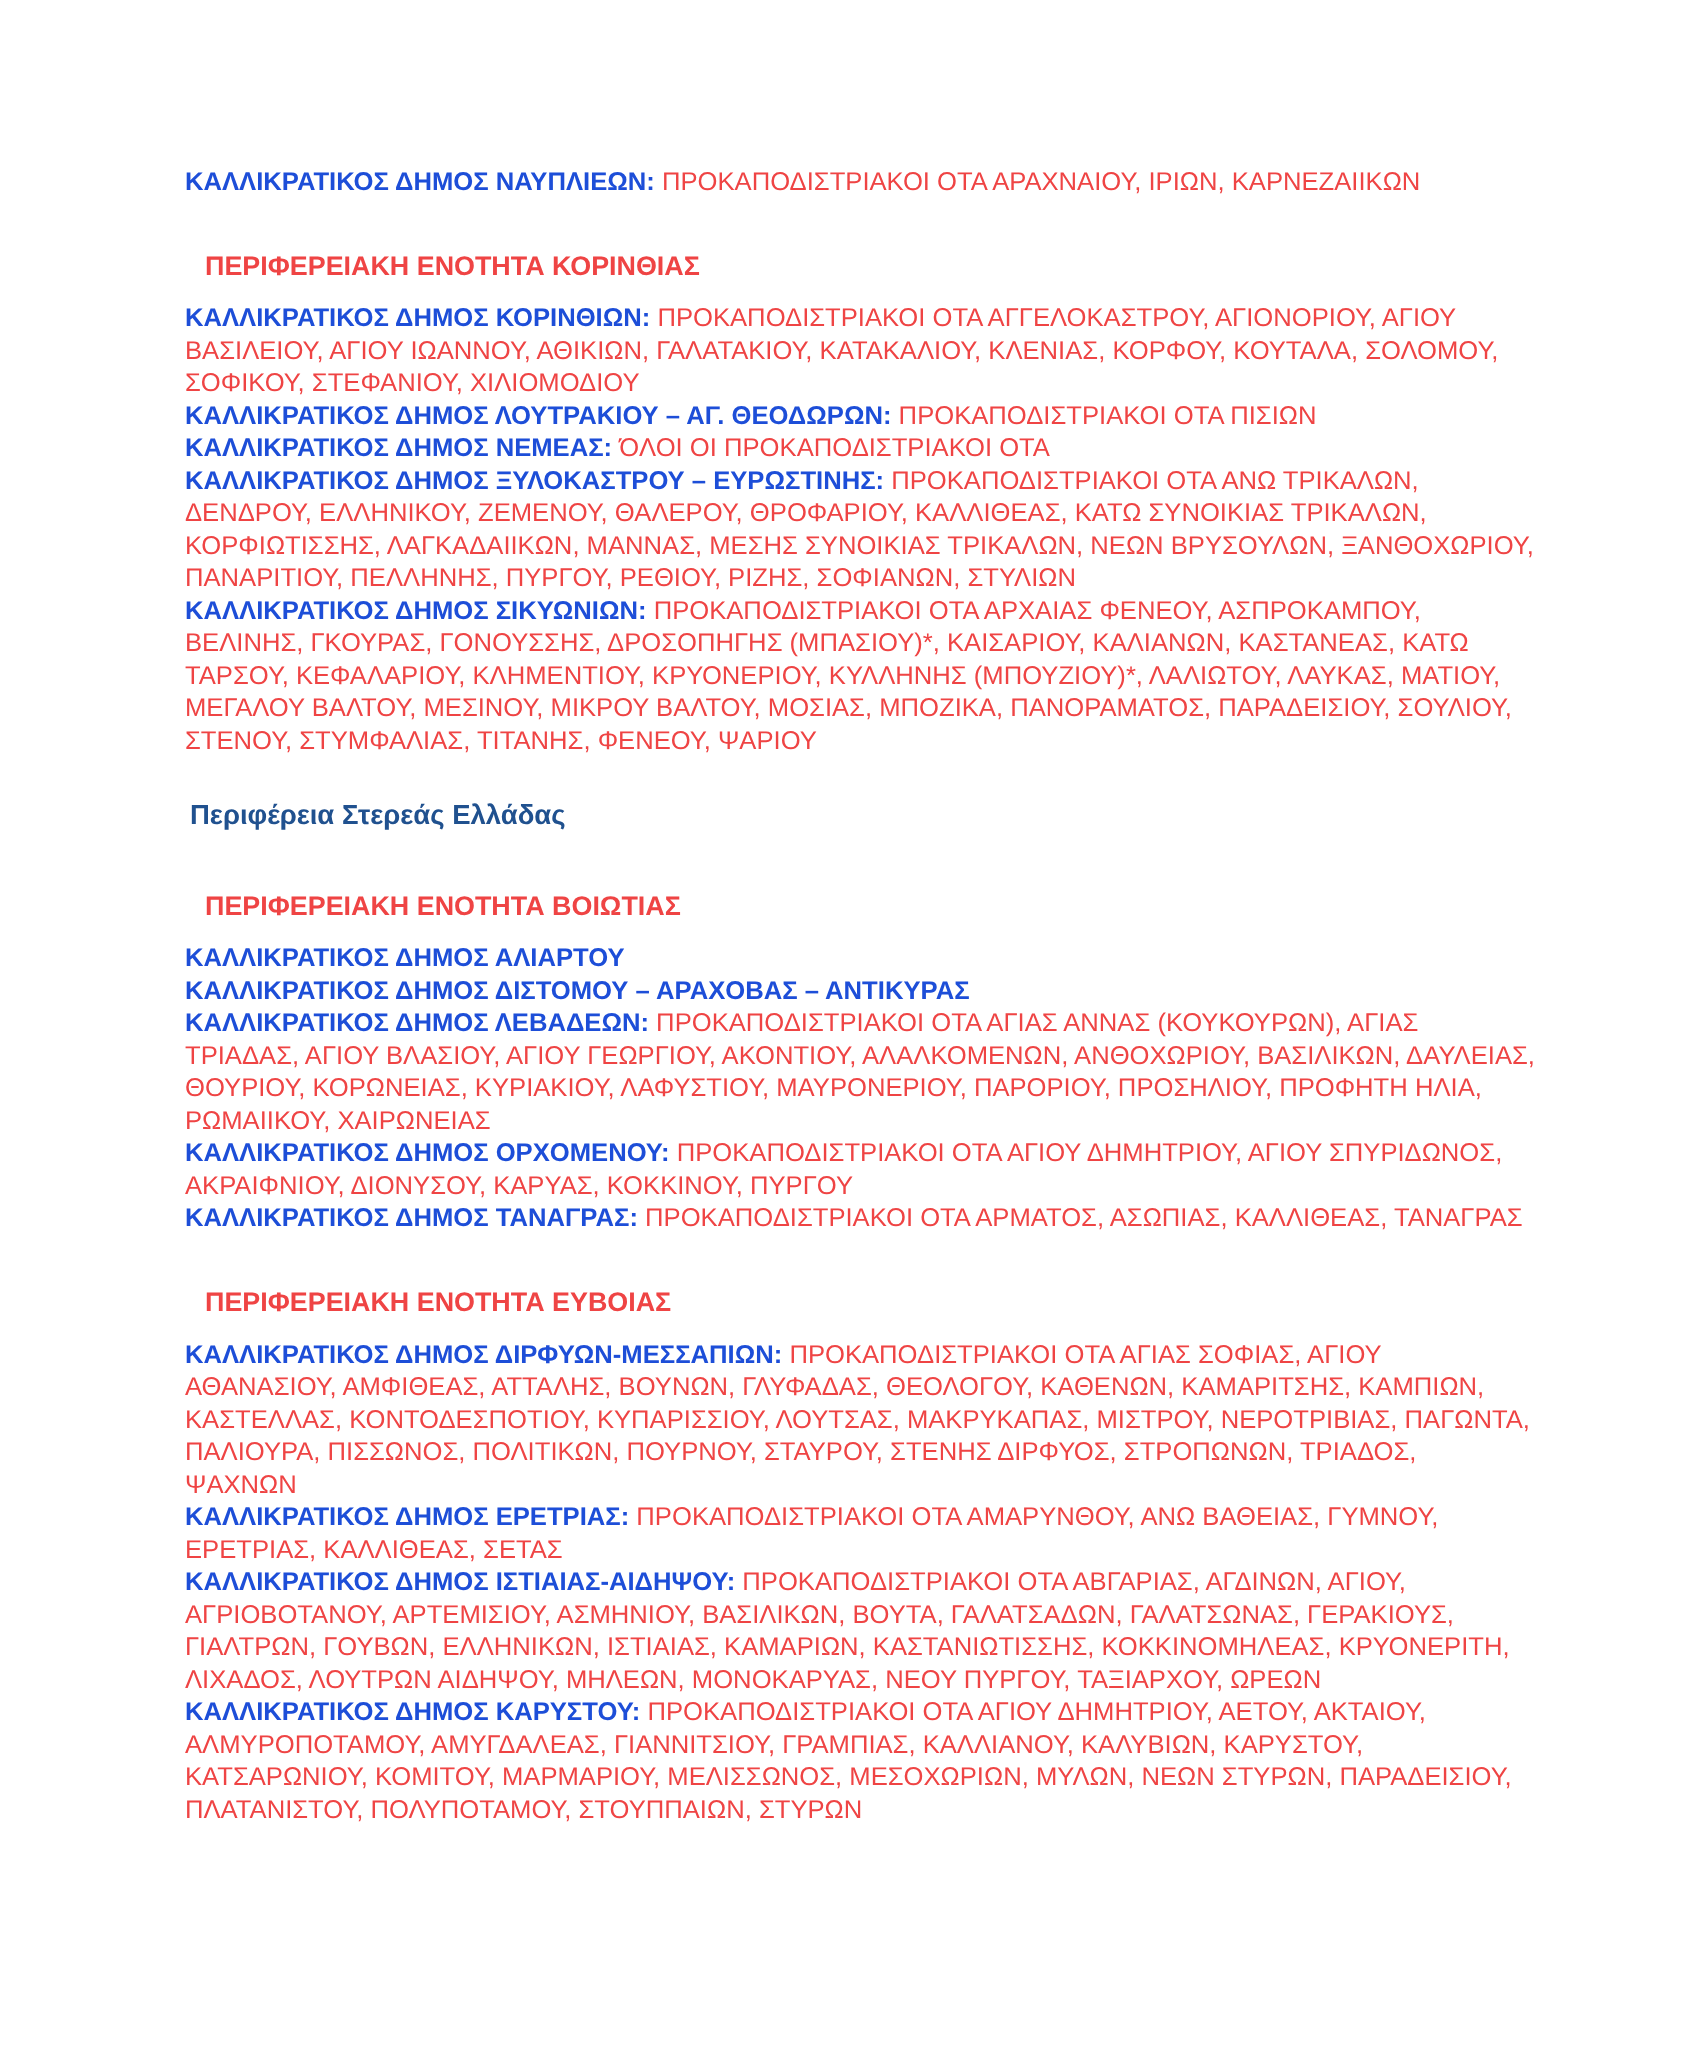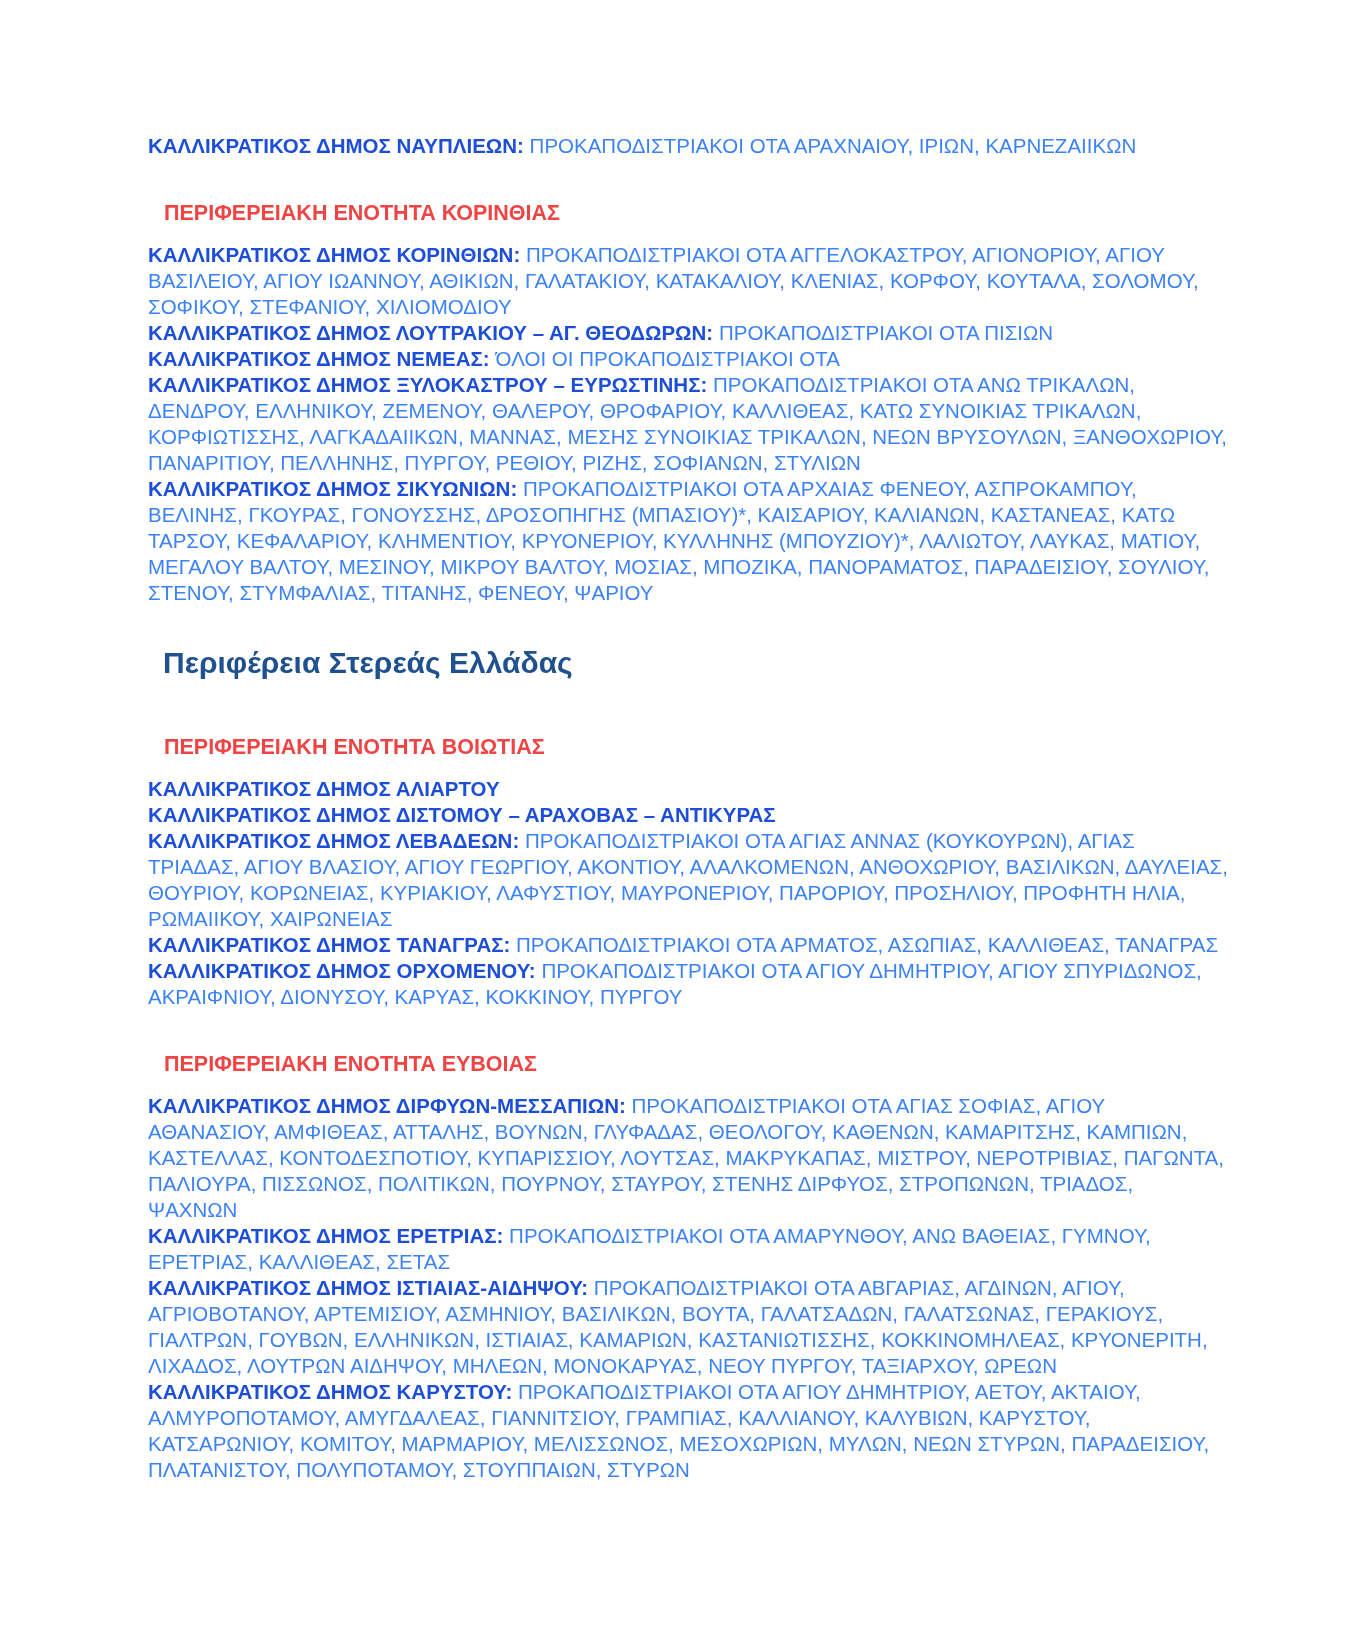--- a/index.html
+++ b/index.html
@@ -4,30 +4,30 @@
 <style>
   html, body { margin: 0; padding: 0; background: #ffffff; }
   body { width: 1360px; height: 1645px; position: relative; overflow: hidden; }
   .page {
     position: absolute; left: 148px; top: 133px; width: 1080px;
     font-family: "Liberation Sans", sans-serif;
     color: #1a1a1a;
   }
   .entry { font-size: 20.5px; line-height: 26px; margin: 0; }
   .entry .name { font-weight: bold; color: #1d4ed8; }
-  .entry .text { color: #3b82f6; }
+  .entry .text { color: #ef4444; }
   .unit-title {
     font-family: "Liberation Sans", sans-serif;
     font-weight: bold; font-size: 21.5px; line-height: 26px;
     color: #ef4444; margin: 16px;
   }
   .region-title {
     font-family: "Liberation Sans", sans-serif;
-    font-weight: bold; font-size: 30px; line-height: 36px;
-    color: #20518f; margin: 15px;
+    font-weight: bold; font-size: 22px; line-height: 36px;
+    color: #20518f; margin: 4px;
   }
   .gap-sm { height: 25px; }
   .gap-region-before { height: 24px; }
   .gap-region-after { height: 22px; }
 </style>
 </head>
 <body>
 
 <div class="page">
 
@@ -46,22 +46,22 @@
 
   <div class="gap-region-before"></div>
   <h2 class="region-title">Περιφέρεια Στερεάς Ελλάδας</h2>
   <div class="gap-region-after"></div>
 
   <section>
     <h3 class="unit-title">ΠΕΡΙΦΕΡΕΙΑΚΗ ΕΝΟΤΗΤΑ ΒΟΙΩΤΙΑΣ</h3>
     <p class="entry"><span class="name">ΚΑΛΛΙΚΡΑΤΙΚΟΣ ΔΗΜΟΣ ΑΛΙΑΡΤΟΥ</span><span class="text"></span></p>
     <p class="entry"><span class="name">ΚΑΛΛΙΚΡΑΤΙΚΟΣ ΔΗΜΟΣ ΔΙΣΤΟΜΟΥ – ΑΡΑΧΟΒΑΣ – ΑΝΤΙΚΥΡΑΣ</span><span class="text"></span></p>
     <p class="entry"><span class="name">ΚΑΛΛΙΚΡΑΤΙΚΟΣ ΔΗΜΟΣ ΛΕΒΑΔΕΩΝ:</span><span class="text"> ΠΡΟΚΑΠΟΔΙΣΤΡΙΑΚΟΙ ΟΤΑ ΑΓΙΑΣ ΑΝΝΑΣ (ΚΟΥΚΟΥΡΩΝ), ΑΓΙΑΣ ΤΡΙΑΔΑΣ, ΑΓΙΟΥ ΒΛΑΣΙΟΥ, ΑΓΙΟΥ ΓΕΩΡΓΙΟΥ, ΑΚΟΝΤΙΟΥ, ΑΛΑΛΚΟΜΕΝΩΝ, ΑΝΘΟΧΩΡΙΟΥ, ΒΑΣΙΛΙΚΩΝ, ΔΑΥΛΕΙΑΣ, ΘΟΥΡΙΟΥ, ΚΟΡΩΝΕΙΑΣ, ΚΥΡΙΑΚΙΟΥ, ΛΑΦΥΣΤΙΟΥ, ΜΑΥΡΟΝΕΡΙΟΥ, ΠΑΡΟΡΙΟΥ, ΠΡΟΣΗΛΙΟΥ, ΠΡΟΦΗΤΗ ΗΛΙΑ, ΡΩΜΑΙΙΚΟΥ, ΧΑΙΡΩΝΕΙΑΣ</span></p>
+    <p class="entry"><span class="name">ΚΑΛΛΙΚΡΑΤΙΚΟΣ ΔΗΜΟΣ ΟΡΧΟΜΕΝΟΥ:</span><span class="text"> ΠΡΟΚΑΠΟΔΙΣΤΡΙΑΚΟΙ ΟΤΑ ΑΓΙΟΥ ΔΗΜΗΤΡΙΟΥ, ΑΓΙΟΥ ΣΠΥΡΙΔΩΝΟΣ, ΑΚΡΑΙΦΝΙΟΥ, ΔΙΟΝΥΣΟΥ, ΚΑΡΥΑΣ, ΚΟΚΚΙΝΟΥ, ΠΥΡΓΟΥ</span></p>
     <p class="entry"><span class="name">ΚΑΛΛΙΚΡΑΤΙΚΟΣ ΔΗΜΟΣ ΤΑΝΑΓΡΑΣ:</span><span class="text"> ΠΡΟΚΑΠΟΔΙΣΤΡΙΑΚΟΙ ΟΤΑ ΑΡΜΑΤΟΣ, ΑΣΩΠΙΑΣ, ΚΑΛΛΙΘΕΑΣ, ΤΑΝΑΓΡΑΣ</span></p>
-    <p class="entry"><span class="name">ΚΑΛΛΙΚΡΑΤΙΚΟΣ ΔΗΜΟΣ ΟΡΧΟΜΕΝΟΥ:</span><span class="text"> ΠΡΟΚΑΠΟΔΙΣΤΡΙΑΚΟΙ ΟΤΑ ΑΓΙΟΥ ΔΗΜΗΤΡΙΟΥ, ΑΓΙΟΥ ΣΠΥΡΙΔΩΝΟΣ, ΑΚΡΑΙΦΝΙΟΥ, ΔΙΟΝΥΣΟΥ, ΚΑΡΥΑΣ, ΚΟΚΚΙΝΟΥ, ΠΥΡΓΟΥ</span></p>
   </section>
 
   <div class="gap-sm"></div>
 
   <section>
     <h3 class="unit-title">ΠΕΡΙΦΕΡΕΙΑΚΗ ΕΝΟΤΗΤΑ ΕΥΒΟΙΑΣ</h3>
     <p class="entry"><span class="name">ΚΑΛΛΙΚΡΑΤΙΚΟΣ ΔΗΜΟΣ ΔΙΡΦΥΩΝ-ΜΕΣΣΑΠΙΩΝ:</span><span class="text"> ΠΡΟΚΑΠΟΔΙΣΤΡΙΑΚΟΙ ΟΤΑ ΑΓΙΑΣ ΣΟΦΙΑΣ, ΑΓΙΟΥ ΑΘΑΝΑΣΙΟΥ, ΑΜΦΙΘΕΑΣ, ΑΤΤΑΛΗΣ, ΒΟΥΝΩΝ, ΓΛΥΦΑΔΑΣ, ΘΕΟΛΟΓΟΥ, ΚΑΘΕΝΩΝ, ΚΑΜΑΡΙΤΣΗΣ, ΚΑΜΠΙΩΝ, ΚΑΣΤΕΛΛΑΣ, ΚΟΝΤΟΔΕΣΠΟΤΙΟΥ, ΚΥΠΑΡΙΣΣΙΟΥ, ΛΟΥΤΣΑΣ, ΜΑΚΡΥΚΑΠΑΣ, ΜΙΣΤΡΟΥ, ΝΕΡΟΤΡΙΒΙΑΣ, ΠΑΓΩΝΤΑ, ΠΑΛΙΟΥΡΑ, ΠΙΣΣΩΝΟΣ, ΠΟΛΙΤΙΚΩΝ, ΠΟΥΡΝΟΥ, ΣΤΑΥΡΟΥ, ΣΤΕΝΗΣ ΔΙΡΦΥΟΣ, ΣΤΡΟΠΩΝΩΝ, ΤΡΙΑΔΟΣ, ΨΑΧΝΩΝ</span></p>
     <p class="entry"><span class="name">ΚΑΛΛΙΚΡΑΤΙΚΟΣ ΔΗΜΟΣ ΕΡΕΤΡΙΑΣ:</span><span class="text"> ΠΡΟΚΑΠΟΔΙΣΤΡΙΑΚΟΙ ΟΤΑ ΑΜΑΡΥΝΘΟΥ, ΑΝΩ ΒΑΘΕΙΑΣ, ΓΥΜΝΟΥ, ΕΡΕΤΡΙΑΣ, ΚΑΛΛΙΘΕΑΣ, ΣΕΤΑΣ</span></p>
     <p class="entry"><span class="name">ΚΑΛΛΙΚΡΑΤΙΚΟΣ ΔΗΜΟΣ ΙΣΤΙΑΙΑΣ-ΑΙΔΗΨΟΥ:</span><span class="text"> ΠΡΟΚΑΠΟΔΙΣΤΡΙΑΚΟΙ ΟΤΑ ΑΒΓΑΡΙΑΣ, ΑΓΔΙΝΩΝ, ΑΓΙΟΥ, ΑΓΡΙΟΒΟΤΑΝΟΥ, ΑΡΤΕΜΙΣΙΟΥ, ΑΣΜΗΝΙΟΥ, ΒΑΣΙΛΙΚΩΝ, ΒΟΥΤΑ, ΓΑΛΑΤΣΑΔΩΝ, ΓΑΛΑΤΣΩΝΑΣ, ΓΕΡΑΚΙΟΥΣ, ΓΙΑΛΤΡΩΝ, ΓΟΥΒΩΝ, ΕΛΛΗΝΙΚΩΝ, ΙΣΤΙΑΙΑΣ, ΚΑΜΑΡΙΩΝ, ΚΑΣΤΑΝΙΩΤΙΣΣΗΣ, ΚΟΚΚΙΝΟΜΗΛΕΑΣ, ΚΡΥΟΝΕΡΙΤΗ, ΛΙΧΑΔΟΣ, ΛΟΥΤΡΩΝ ΑΙΔΗΨΟΥ, ΜΗΛΕΩΝ, ΜΟΝΟΚΑΡΥΑΣ, ΝΕΟΥ ΠΥΡΓΟΥ, ΤΑΞΙΑΡΧΟΥ, ΩΡΕΩΝ</span></p>
     <p class="entry"><span class="name">ΚΑΛΛΙΚΡΑΤΙΚΟΣ ΔΗΜΟΣ ΚΑΡΥΣΤΟΥ:</span><span class="text"> ΠΡΟΚΑΠΟΔΙΣΤΡΙΑΚΟΙ ΟΤΑ ΑΓΙΟΥ ΔΗΜΗΤΡΙΟΥ, ΑΕΤΟΥ, ΑΚΤΑΙΟΥ, ΑΛΜΥΡΟΠΟΤΑΜΟΥ, ΑΜΥΓΔΑΛΕΑΣ, ΓΙΑΝΝΙΤΣΙΟΥ, ΓΡΑΜΠΙΑΣ, ΚΑΛΛΙΑΝΟΥ, ΚΑΛΥΒΙΩΝ, ΚΑΡΥΣΤΟΥ, ΚΑΤΣΑΡΩΝΙΟΥ, ΚΟΜΙΤΟΥ, ΜΑΡΜΑΡΙΟΥ, ΜΕΛΙΣΣΩΝΟΣ, ΜΕΣΟΧΩΡΙΩΝ, ΜΥΛΩΝ, ΝΕΩΝ ΣΤΥΡΩΝ, ΠΑΡΑΔΕΙΣΙΟΥ, ΠΛΑΤΑΝΙΣΤΟΥ, ΠΟΛΥΠΟΤΑΜΟΥ, ΣΤΟΥΠΠΑΙΩΝ, ΣΤΥΡΩΝ</span></p>

